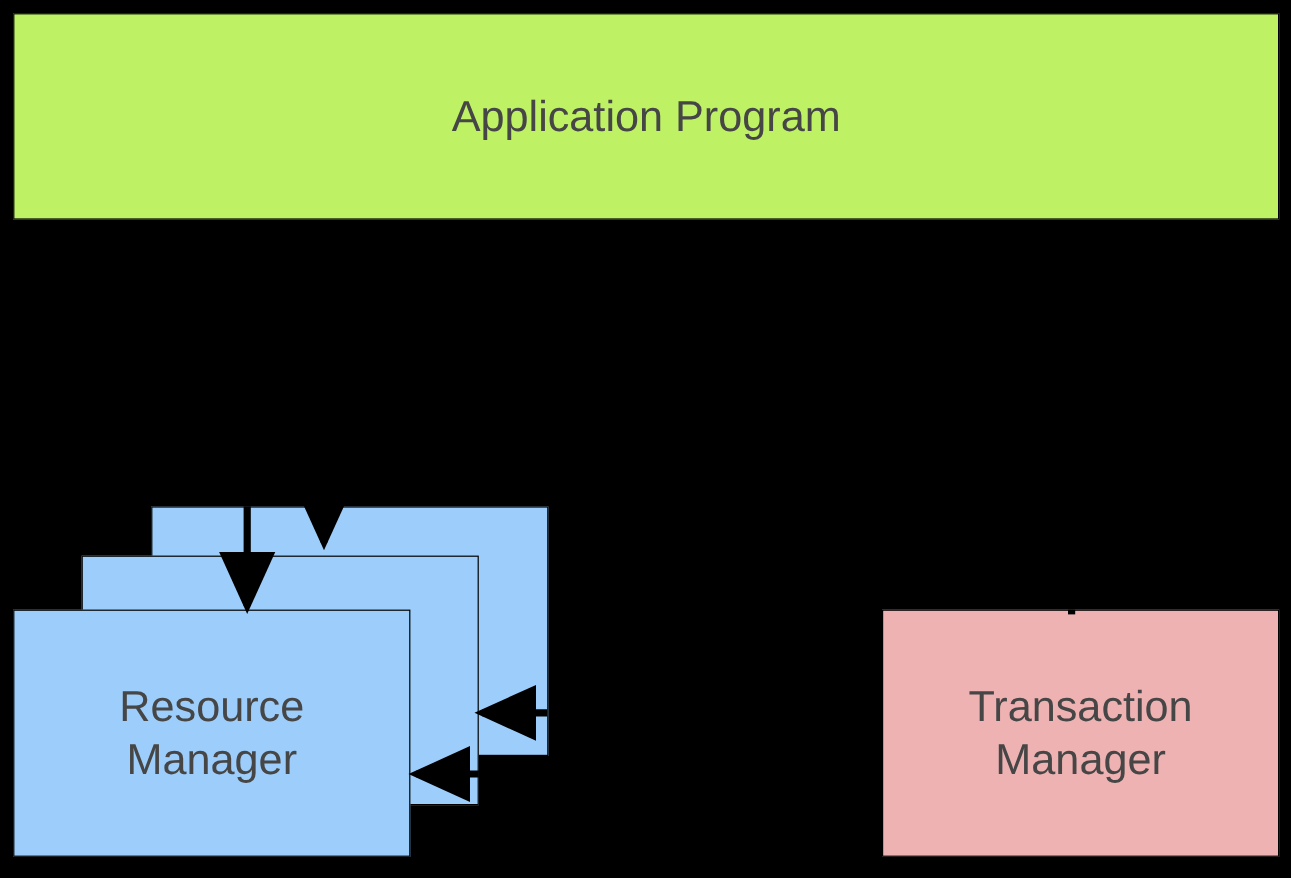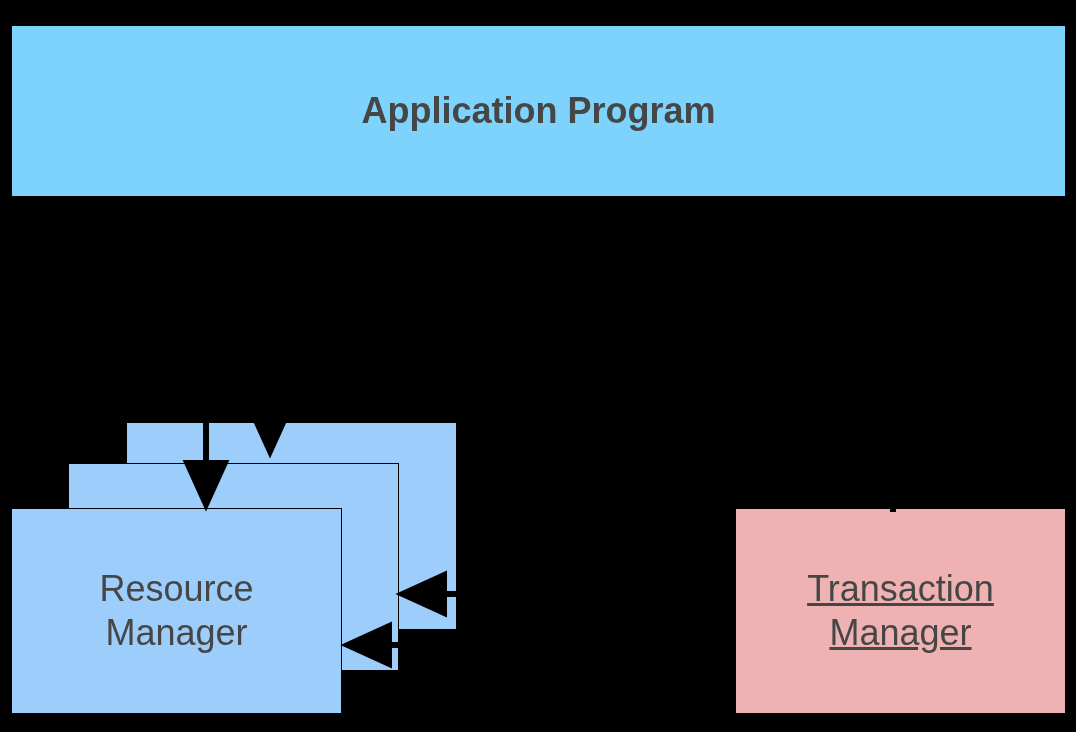--- a/index.html
+++ b/index.html
@@ -26,26 +26,26 @@
     color: #464646;
     line-height: 1.22;
     user-select: none;
   }
   .box-label {
     display: block;
     white-space: pre-line;
   }
   #app-program {
     left: 11px;
-    top: 25px;
+    top: 11px;
     width: 1055px;
     height: 172px;
-    background: #7dd3fc;
+    background: #bef264;
     font-size: 36px;
-    font-weight: bold;
+    font-weight: normal;
   }
   #rm-back {
     left: 126px;
     top: 422px;
     width: 331px;
     height: 208px;
     background: #9DCDFA;
   }
   #rm-mid {
     left: 68px;
@@ -65,21 +65,20 @@
     justify-content: center;
   }
   #tx-manager {
     left: 735px;
     top: 508px;
     width: 331px;
     height: 206px;
     background: #EFB2B2;
     font-size: 36px;
     font-weight: normal;
-    text-decoration: underline;
   }
   .connectors {
     position: absolute;
     left: 0;
     top: 0;
     width: 1076px;
     height: 732px;
     pointer-events: none;
   }
   .z-under { z-index: 1; }

